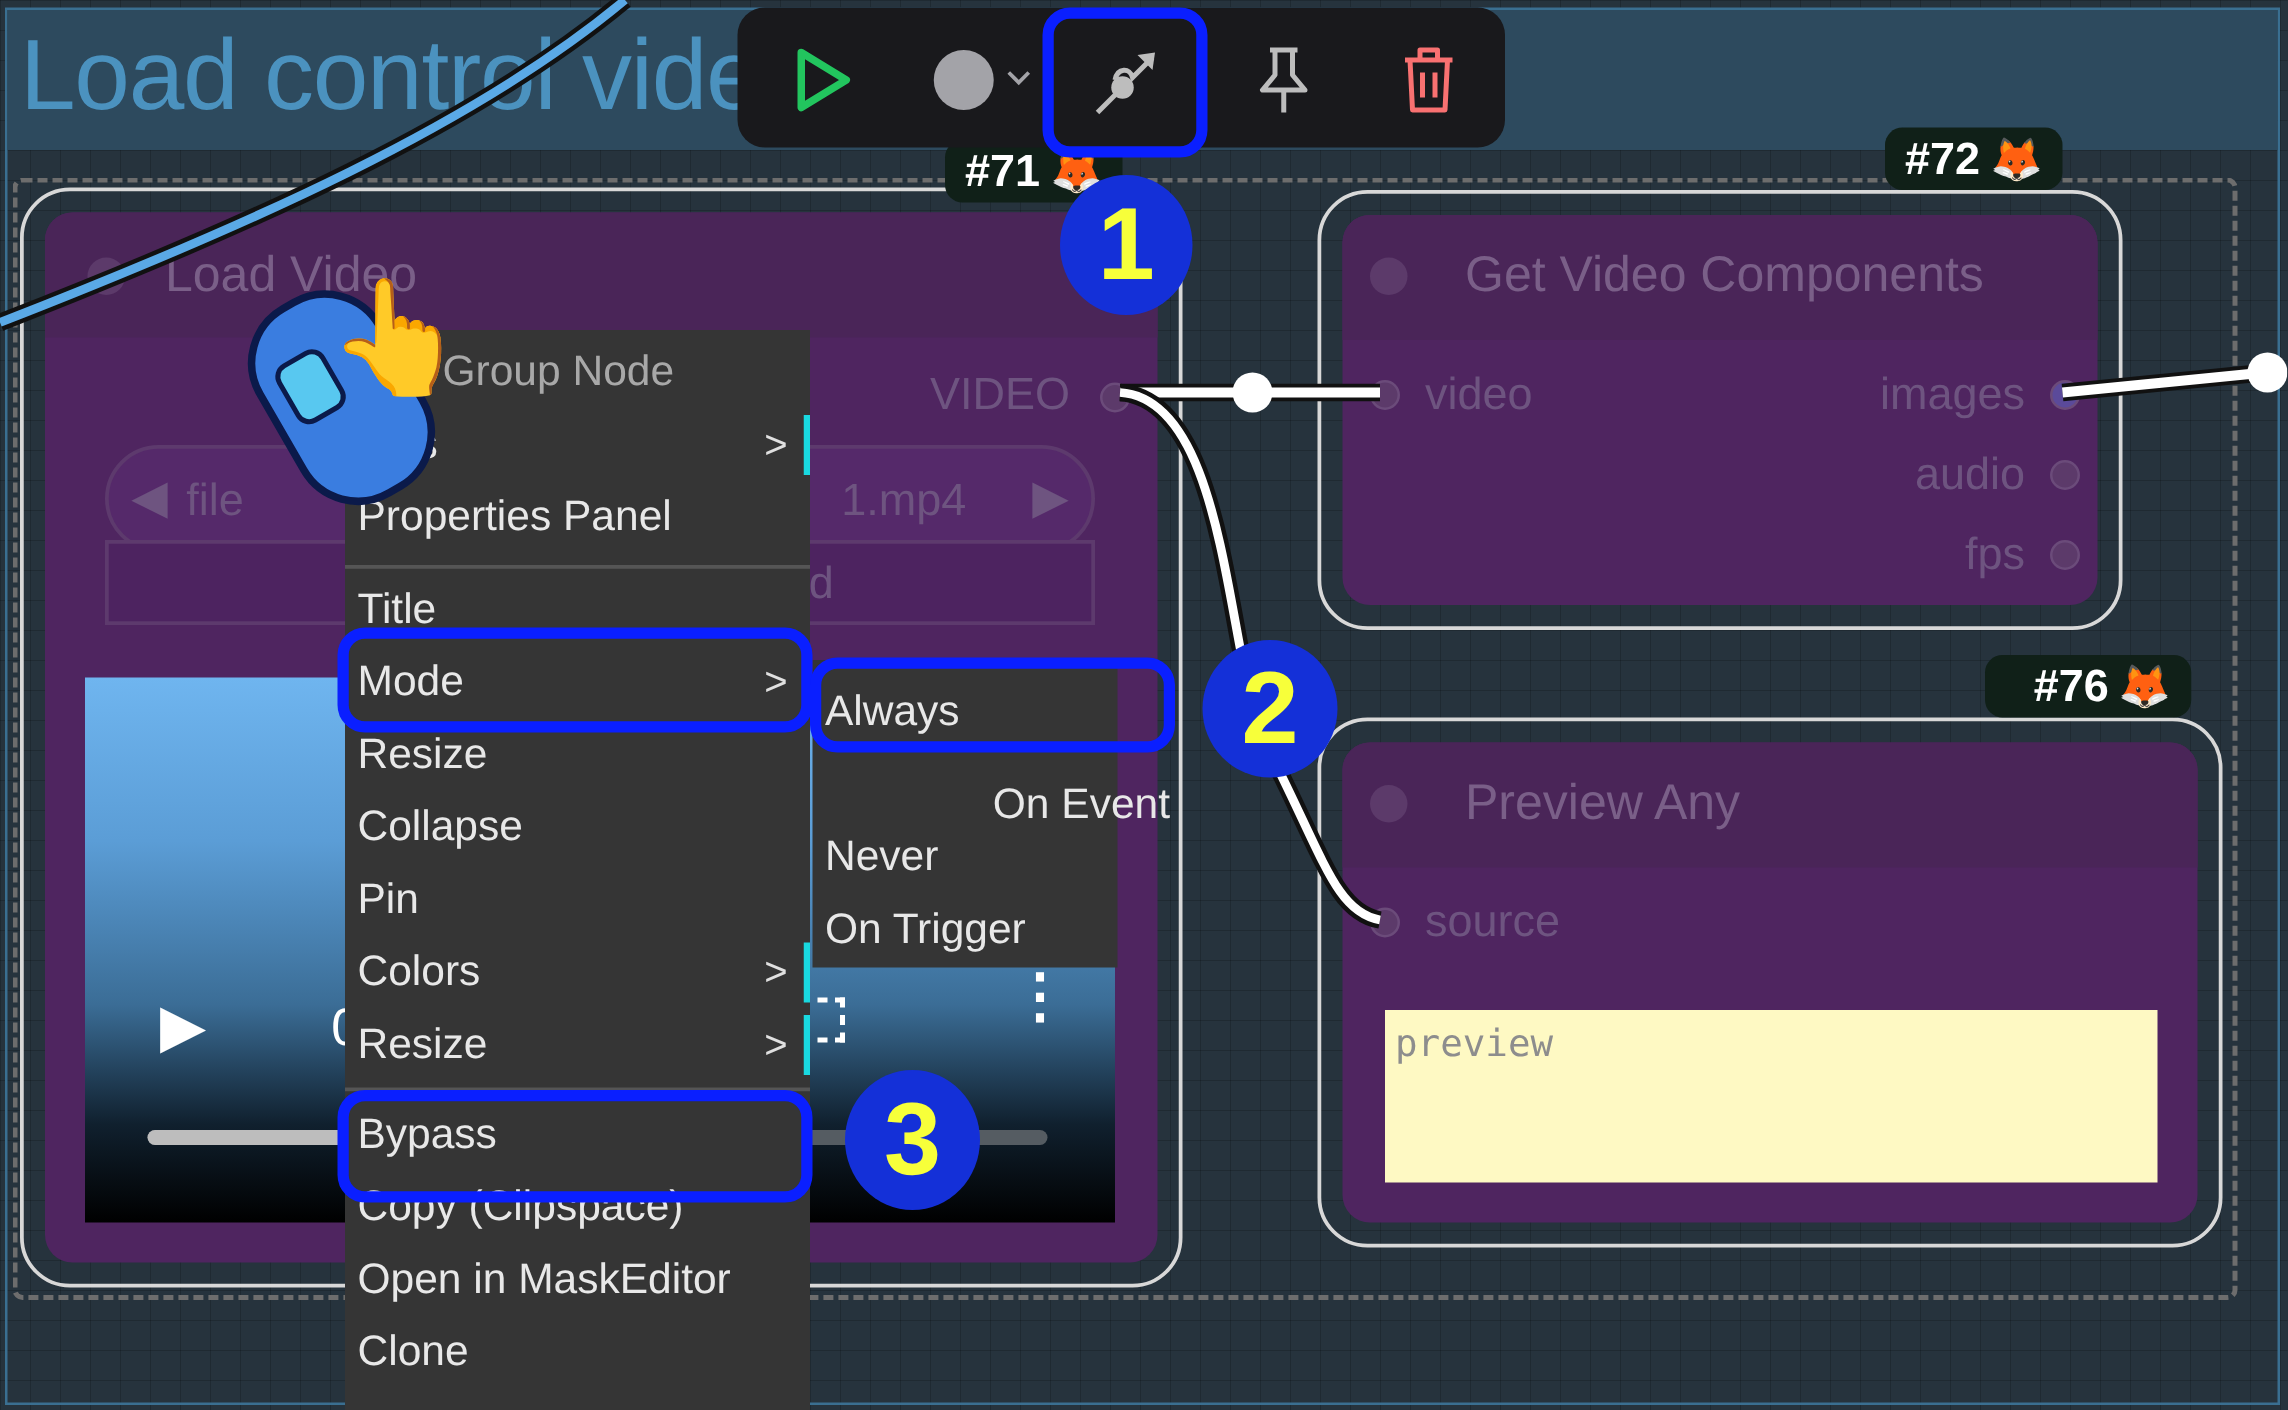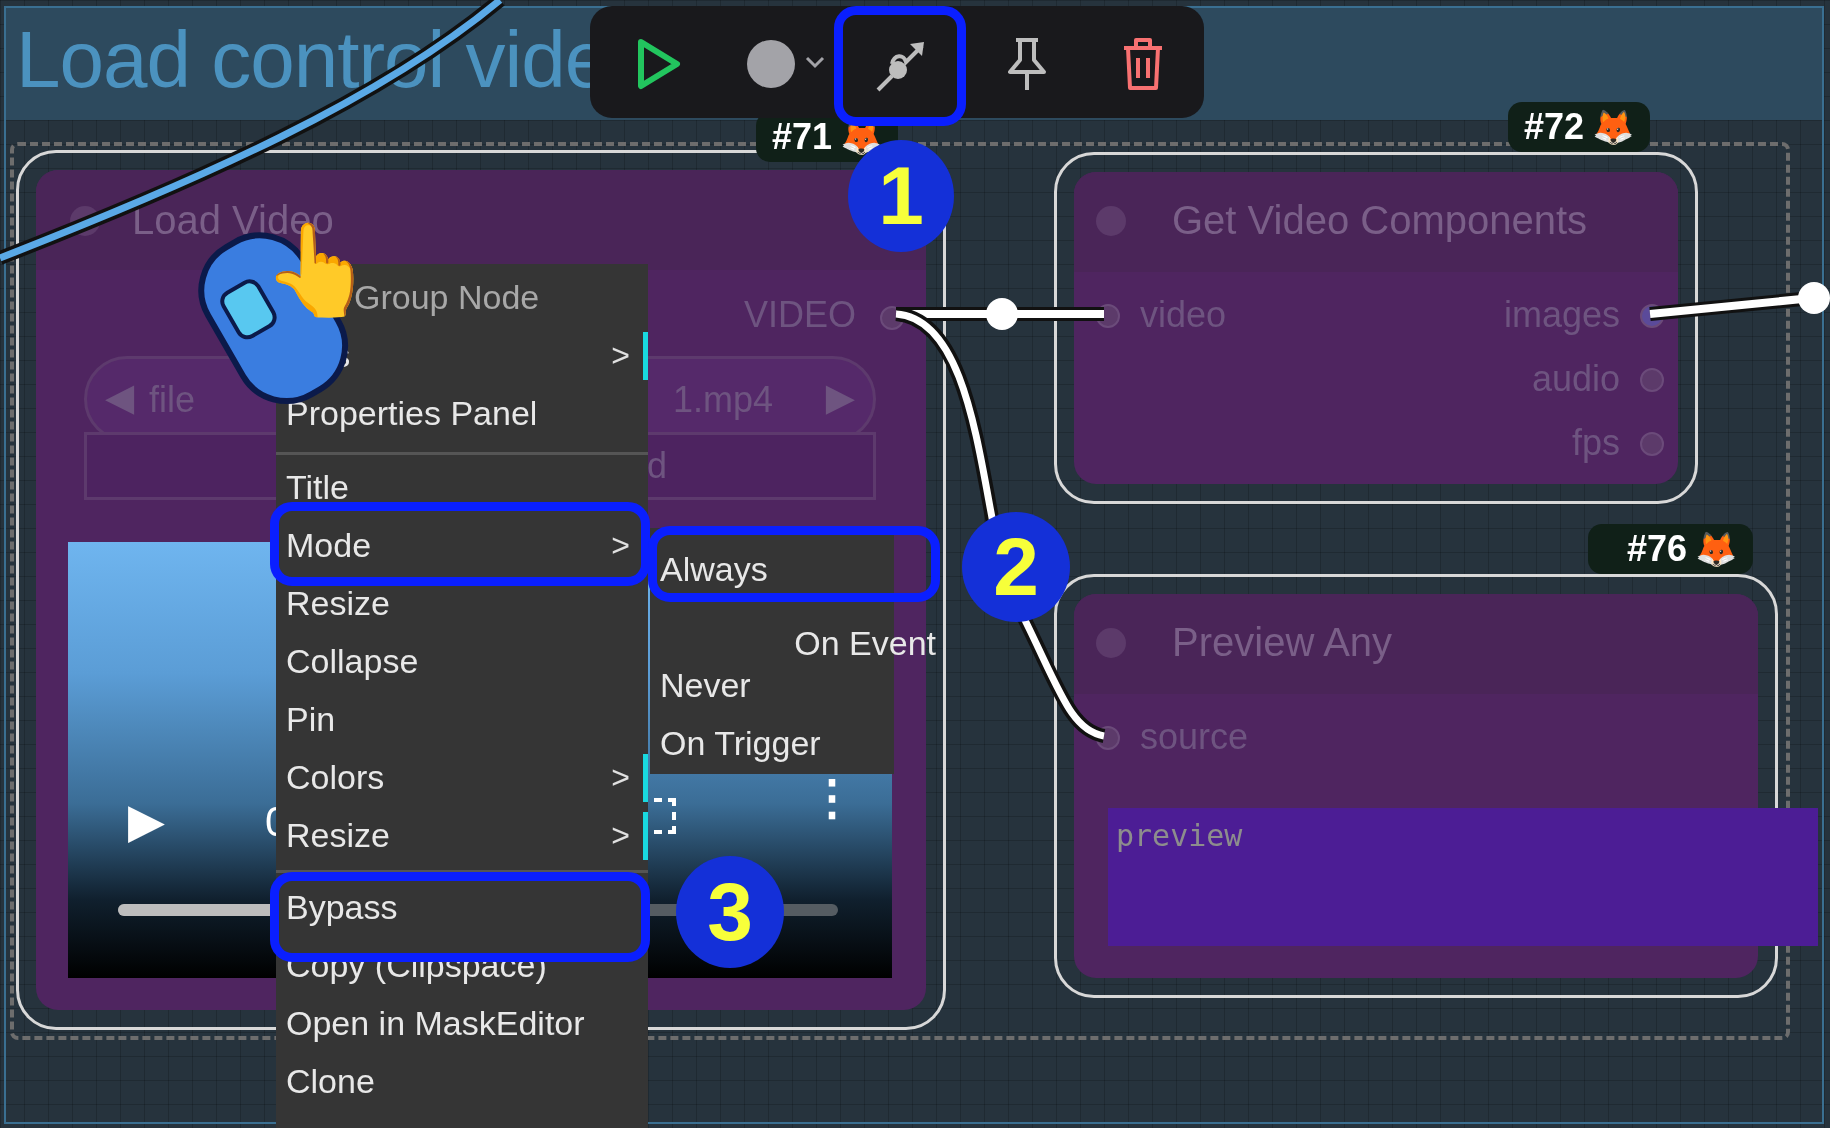--- a/index.html
+++ b/index.html
@@ -92,21 +92,21 @@
     background: linear-gradient(180deg, #6fb5ef 0%, #5b9dd6 30%, #3b6d96 60%, #10202e 82%, #000 100%);
   }
   .widget-pill {
     left: 84px; top: 356px; width: 792px; height: 86px; border-radius: 43px;
     border: 3px solid #5d3a6d; box-sizing: border-box; background: #55296a;
   }
   .widget-box {
     left: 84px; top: 432px; width: 792px; height: 68px; border: 3px solid #5d3a6d; box-sizing: border-box; background: #4d2360;
   }
   .preview-box {
-    left: 1108px; top: 808px; width: 710px; height: 138px; background: #4c1d95;
+    left: 1108px; top: 808px; width: 618px; height: 138px; background: #fef9c3;
     font-family: "DejaVu Sans Mono", monospace; font-size: 30px; color: #8d8d8d; padding: 10px 8px; box-sizing: border-box;
   }
   svg.wires { position: absolute; left: 0; top: 0; pointer-events: none; }
 </style>
 </head>
 <body>
 
 <div class="abs group-frame"></div>
 <div class="abs group-header"></div>
 <div class="abs group-title">Load control vide</div>

